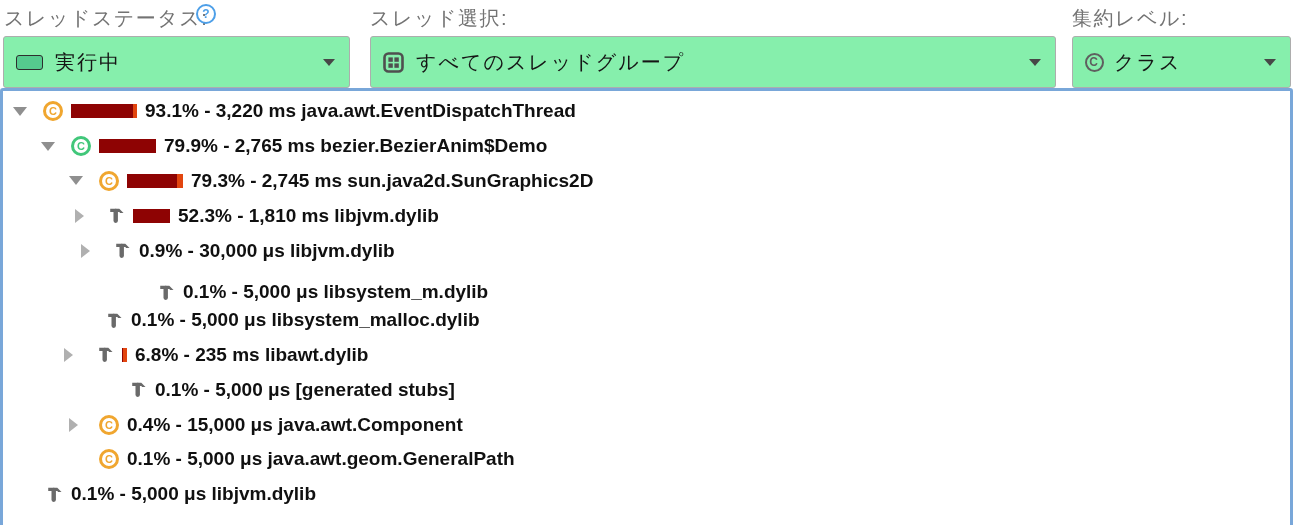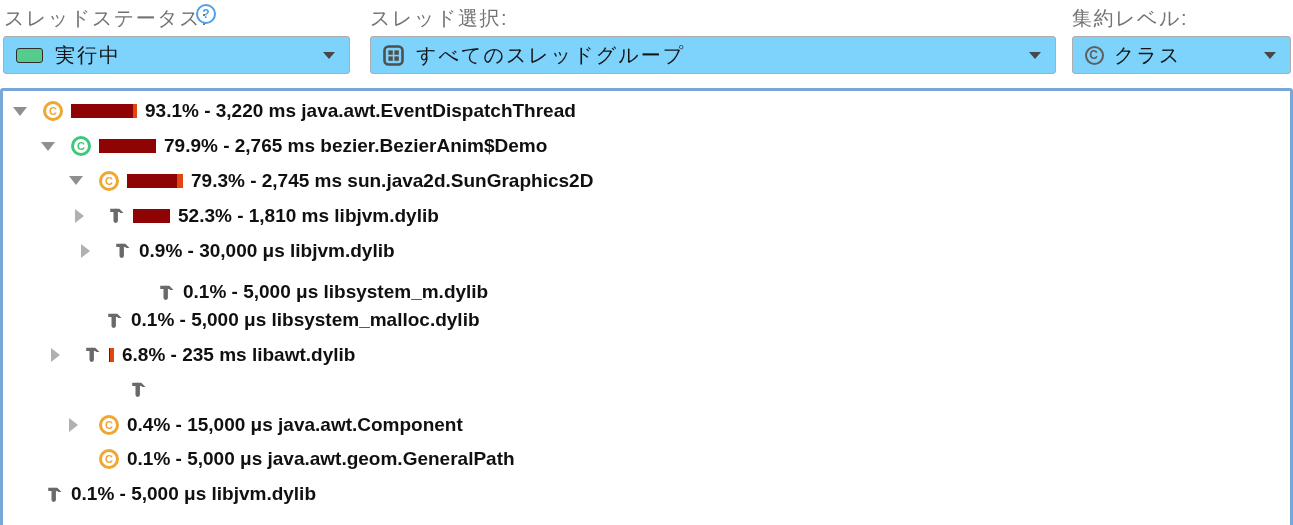--- a/index.html
+++ b/index.html
@@ -11,22 +11,22 @@
   .flabel{
     position:absolute;top:5px;font-size:20px;letter-spacing:1.5px;color:#737373;
     white-space:nowrap;
   }
   .help-icon{
     position:absolute;top:4px;left:196px;width:16px;height:16px;border-radius:50%;
     border:2px solid #4d9fe8;color:#4d9fe8;font-size:12px;font-weight:bold;
     display:flex;align-items:center;justify-content:center;cursor:pointer;
   }
   .dropdown{
-    position:absolute;top:36px;height:38px;box-sizing:border-box;
-    background:#7dd3fc;border:1px solid #adadad;border-radius:3px;
+    position:absolute;top:36px;height:52px;box-sizing:border-box;
+    background:#86efac;border:1px solid #adadad;border-radius:3px;
     display:flex;align-items:center;padding:0 14px 0 12px;
     font-size:20px;letter-spacing:2px;color:#151515;cursor:pointer;white-space:nowrap;
   }
   .dd-arrow{
     margin-left:auto;width:0;height:0;flex:0 0 auto;
     border-left:6px solid transparent;border-right:6px solid transparent;
     border-top:7px solid #474747;
   }
   .status-chip{
     width:25px;height:13px;border-radius:3px;border:1px solid #2e2e2e;
@@ -181,21 +181,21 @@
       <div class="trow" style="padding-left: 70px;">
         <span class="expander"></span>
         <span class="iconbox">
           <svg width="19" height="19" viewBox="0 0 18 18">
             <polygon points="4,2.6 12.6,2.6 16.6,6.6 13,6.6 13,5.6 4,5.6" fill="#6A6A6A"></polygon>
             <rect x="7.1" y="2.6" width="4.2" height="13.4" rx="2" fill="#6A6A6A"></rect>
           </svg>
         </span>
         <span class="rtext">0.1% - 5,000 μs libsystem_malloc.dylib</span>
       </div>
-      <div class="trow" style="padding-left: 48px;">
+      <div class="trow" style="padding-left: 61px;">
         <span class="expander">
           <span class="tri-right"></span>
         </span>
         <span class="iconbox">
           <svg width="19" height="19" viewBox="0 0 18 18">
             <polygon points="4,2.6 12.6,2.6 16.6,6.6 13,6.6 13,5.6 4,5.6" fill="#6A6A6A"></polygon>
             <rect x="7.1" y="2.6" width="4.2" height="13.4" rx="2" fill="#6A6A6A"></rect>
           </svg>
         </span>
         <span class="bar">
@@ -205,20 +205,21 @@
         <span class="rtext">6.8% - 235 ms libawt.dylib</span>
       </div>
       <div class="trow" style="padding-left: 94px;">
         <span class="expander"></span>
         <span class="iconbox">
           <svg width="19" height="19" viewBox="0 0 18 18">
             <polygon points="4,2.6 12.6,2.6 16.6,6.6 13,6.6 13,5.6 4,5.6" fill="#6A6A6A"></polygon>
             <rect x="7.1" y="2.6" width="4.2" height="13.4" rx="2" fill="#6A6A6A"></rect>
           </svg>
         </span>
+        <span class="rtext">0.1% - 5,000 μs [generated stubs]</span>
       </div>
       <div class="trow" style="padding-left: 66px;">
         <span class="expander">
           <span class="tri-right"></span>
         </span>
         <span class="iconbox">
           <span class="cicon" style="border-color: rgb(240, 166, 47); color: rgb(240, 166, 47);">C</span>
         </span>
         <span class="rtext">0.4% - 15,000 μs java.awt.Component</span>
       </div>

